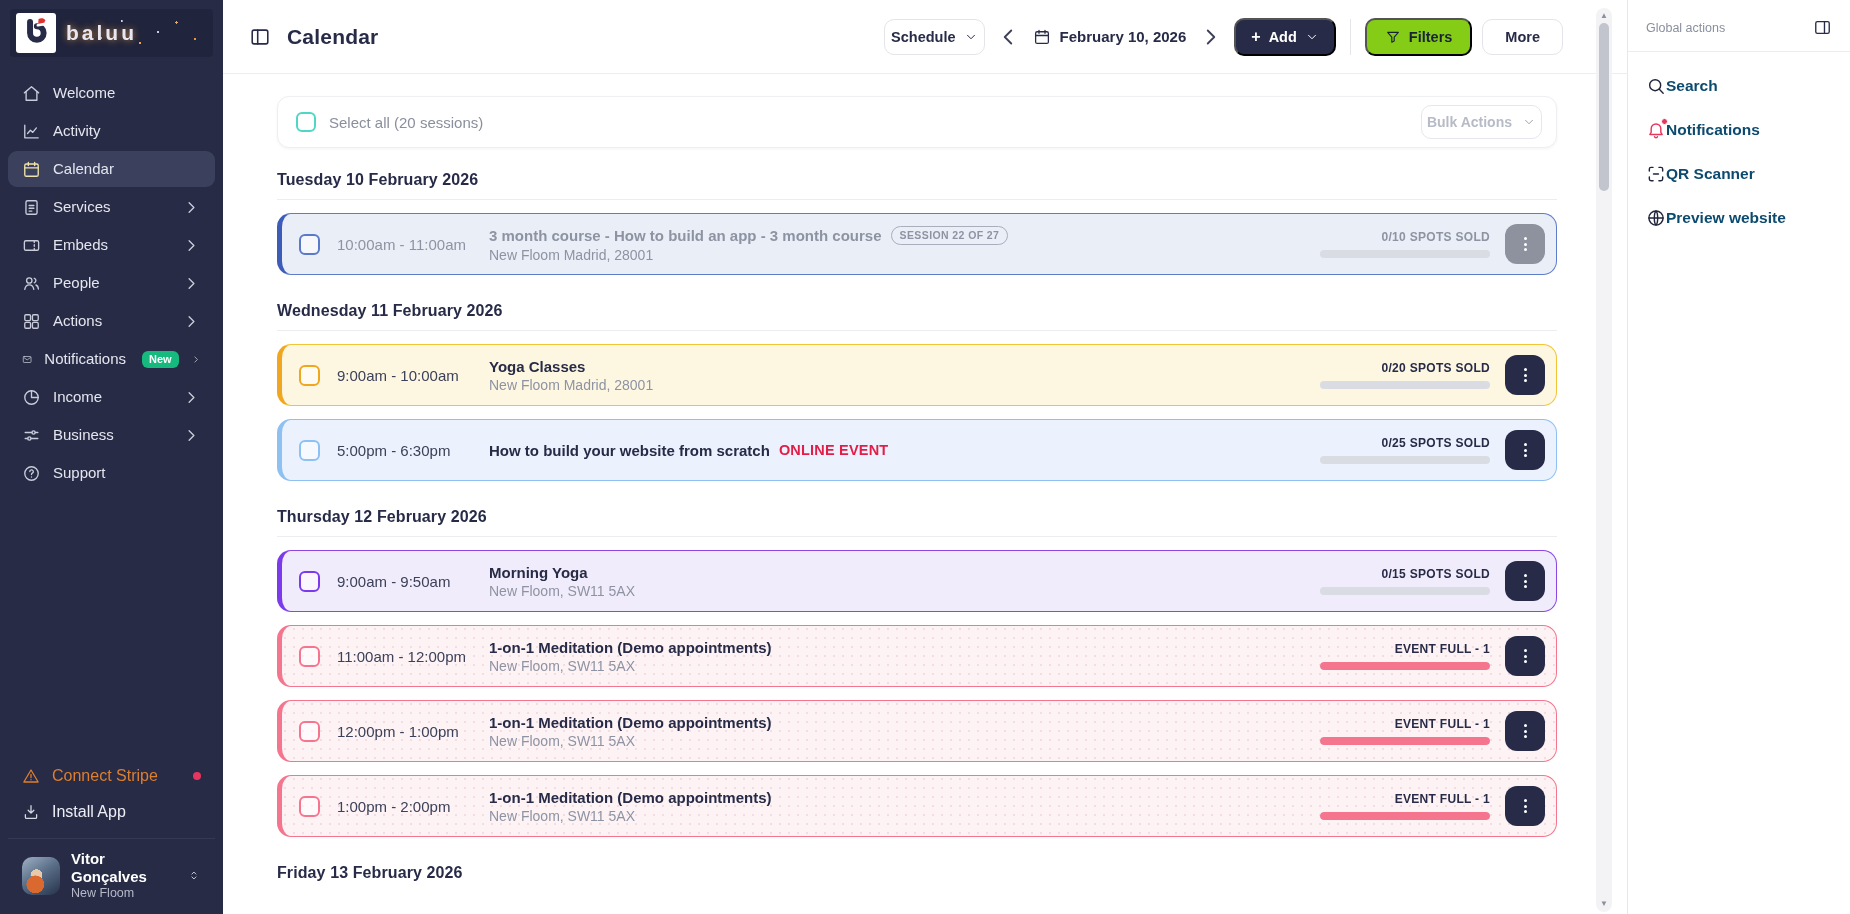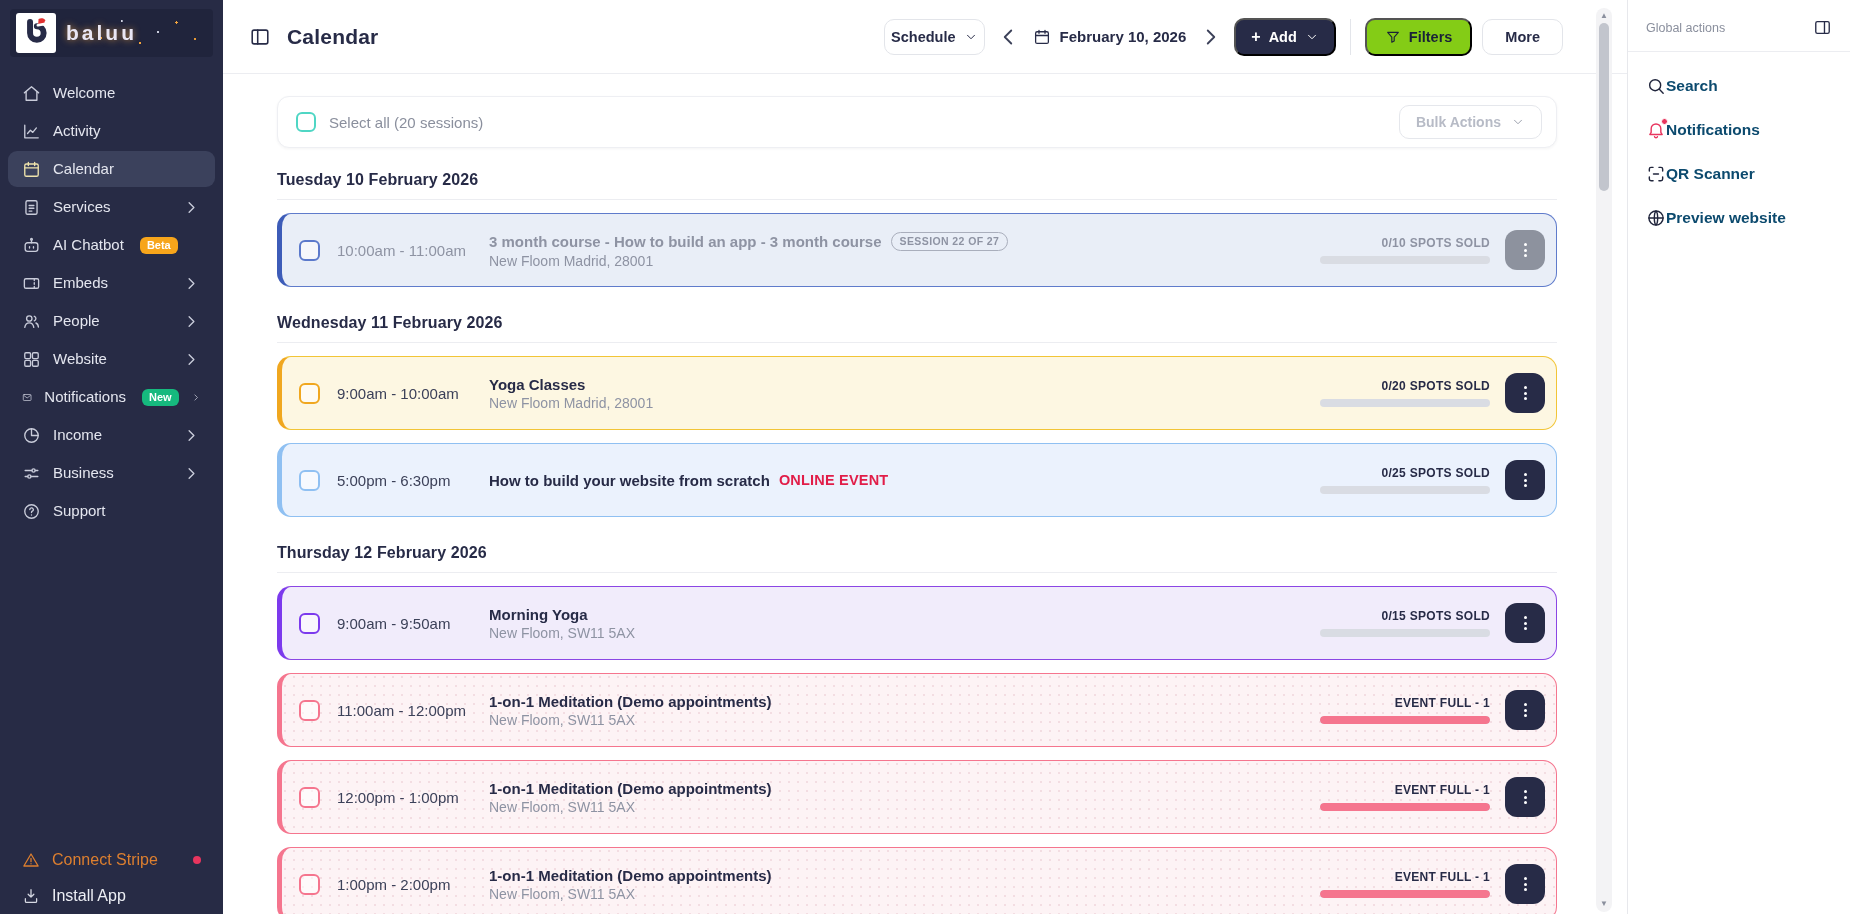--- a/index.html
+++ b/index.html
@@ -67,29 +67,29 @@
   .vdiv { width:1px; height:36px; background:#E3E5EA; margin:0 4px; }
   .plus-g { font-size:16px; font-weight:700; line-height:14px; }
   .funnel { width:16px; height:16px; }
 
   
   .content { flex:1; overflow:hidden; padding:22px 70px 0 54px; position:relative; }
   .select-card { height:52px; background:#fff; border:1px solid #EEEFF3; border-radius:12px; box-shadow:0 1px 3px rgba(30,35,60,.05);
                  display:flex; align-items:center; padding:0 14px 0 18px; }
   .sel-cb { width:20px; height:20px; border:2px solid #4FD6C4; border-radius:6px; background:#fff; cursor:pointer; }
   .sel-label { margin-left:13px; font-size:15px; color:#8A8F9D; }
-  .bulk-btn { margin-left:auto; border:1px solid #E5E7EC; border-radius:10px; padding:8px 16px; font-size:14px; font-weight:600; color:#B7BBC6;
+  .bulk-btn { margin-left:auto; border:1px solid #E5E7EC; border-radius:10px; padding:8px 5px; font-size:14px; font-weight:600; color:#B7BBC6;
               display:flex; align-items:center; gap:10px; cursor:default; background:#fff; }
   .bulk-btn .chev { color:#9BA0AC; }
 
   .day-heading { margin-top:26px; font-size:16px; font-weight:800; color:#272B47; line-height:20px; letter-spacing:.1px; }
   .day-heading.first { margin-top:22px; }
   .day-divider { margin-top:9px; height:1px; background:#ECEDF1; }
 
-  .event-card { margin-top:13px; height:74px; border-radius:14px; border:1.5px solid; border-left-width:5px;
+  .event-card { margin-top:13px; height:62px; border-radius:14px; border:1.5px solid; border-left-width:5px;
                 display:flex; align-items:center; padding:0 11px 0 17px; cursor:pointer; }
   .ev-cb { width:21px; height:21px; min-width:21px; border:2px solid; border-radius:6px; background:rgba(255,255,255,.55); cursor:pointer; }
   .ev-time { width:152px; min-width:152px; margin-left:17px; font-size:15px; color:#3C4159; }
   .ev-body { display:flex; flex-direction:column; justify-content:center; gap:2px; min-width:0; }
   .ev-title-row { display:flex; align-items:center; gap:9px; }
   .ev-title { font-size:15px; font-weight:700; color:#272B47; white-space:nowrap; }
   .ev-loc { font-size:14px; color:#8E93A3; }
   .session-pill { border:1px solid #A9AEBC; color:#8E93A3; border-radius:10px; font-size:10.5px; font-weight:600; padding:2.5px 8px; letter-spacing:.4px; white-space:nowrap; }
   .online-tag { font-size:14.5px; font-weight:800; color:#E11D48; letter-spacing:.2px; white-space:nowrap; }
   .ev-right { margin-left:auto; display:flex; align-items:center; }
@@ -190,31 +190,20 @@
           <span class="nav-label">Services</span>
           <span class="nav-chev icn">
             <svg viewBox="0 0 24 24" fill="none" stroke="currentColor" stroke-width="1.7" stroke-linecap="round" stroke-linejoin="round">
               <path d="m9 6 6 6-6 6"></path>
             </svg>
           </span>
         </div>
         <div class="nav-item">
           <span class="icn">
             <svg viewBox="0 0 24 24" fill="none" stroke="currentColor" stroke-width="1.7" stroke-linecap="round" stroke-linejoin="round">
-              <rect x="4" y="8.5" width="16" height="11" rx="3"></rect>
-              <path d="M12 5.5v3M9.5 13.5v1.6M14.5 13.5v1.6"></path>
-              <circle cx="12" cy="4.2" r="1.1"></circle>
-            </svg>
-          </span>
-          <span class="nav-label">AI Chatbot</span>
-          <span class="badge" style="background: rgb(247, 165, 27); margin-left: 4px;">Beta</span>
-        </div>
-        <div class="nav-item">
-          <span class="icn">
-            <svg viewBox="0 0 24 24" fill="none" stroke="currentColor" stroke-width="1.7" stroke-linecap="round" stroke-linejoin="round">
               <rect x="3" y="6" width="18" height="12" rx="2"></rect>
               <path d="M15.5 6v2.2M15.5 11v2M15.5 15.8V18"></path>
             </svg>
           </span>
           <span class="nav-label">Embeds</span>
           <span class="nav-chev icn">
             <svg viewBox="0 0 24 24" fill="none" stroke="currentColor" stroke-width="1.7" stroke-linecap="round" stroke-linejoin="round">
               <path d="m9 6 6 6-6 6"></path>
             </svg>
           </span>
@@ -236,21 +225,21 @@
         </div>
         <div class="nav-item">
           <span class="icn">
             <svg viewBox="0 0 24 24" fill="none" stroke="currentColor" stroke-width="1.7" stroke-linecap="round" stroke-linejoin="round">
               <rect x="3.5" y="3.5" width="7.3" height="7.3" rx="1.5"></rect>
               <rect x="13.2" y="3.5" width="7.3" height="7.3" rx="1.5"></rect>
               <rect x="3.5" y="13.2" width="7.3" height="7.3" rx="1.5"></rect>
               <rect x="13.2" y="13.2" width="7.3" height="7.3" rx="1.5"></rect>
             </svg>
           </span>
-          <span class="nav-label">Website</span>
+          <span class="nav-label">Actions</span>
           <span class="nav-chev icn">
             <svg viewBox="0 0 24 24" fill="none" stroke="currentColor" stroke-width="1.7" stroke-linecap="round" stroke-linejoin="round">
               <path d="m9 6 6 6-6 6"></path>
             </svg>
           </span>
         </div>
         <div class="nav-item">
           <span class="icn">
             <svg viewBox="0 0 24 24" fill="none" stroke="currentColor" stroke-width="1.7" stroke-linecap="round" stroke-linejoin="round">
               <rect x="3" y="5" width="18" height="14" rx="2"></rect>
@@ -318,20 +307,32 @@
         <span class="stripe-dot"></span>
       </div>
       <div class="foot-item install">
         <span class="icn">
             <svg viewBox="0 0 24 24" fill="none" stroke="currentColor" stroke-width="1.7" stroke-linecap="round" stroke-linejoin="round">
               <path d="M12 3.5v9.5M8.2 9.7l3.8 3.8 3.8-3.8"></path>
               <path d="M4.5 15.5v3.4a1.6 1.6 0 0 0 1.6 1.6h11.8a1.6 1.6 0 0 0 1.6-1.6v-3.4"></path>
             </svg>
           </span>
         <span>Install App</span>
+      </div>
+      <div class="user-row">
+        <span class="avatar"></span>
+        <span class="user-meta">
+          <span class="user-name">Vitor Gonçalves</span>
+          <span class="user-org">New Floom</span>
+        </span>
+        <span class="user-chev icn">
+            <svg viewBox="0 0 24 24" fill="none" stroke="currentColor" stroke-width="1.7" stroke-linecap="round" stroke-linejoin="round">
+              <path d="m8.5 9.5 3.5-3.5 3.5 3.5M8.5 14.5l3.5 3.5 3.5-3.5"></path>
+            </svg>
+          </span>
       </div>
     </div>
   </aside>
 
   <main class="main">
     <div class="main-header">
       <span class="panel-btn icn">
           <svg viewBox="0 0 24 24" fill="none" stroke="currentColor" stroke-width="1.7" stroke-linecap="round" stroke-linejoin="round">
             <rect x="3.5" y="4.5" width="17" height="15" rx="2"></rect>
             <path d="M9.5 4.5v15"></path>

